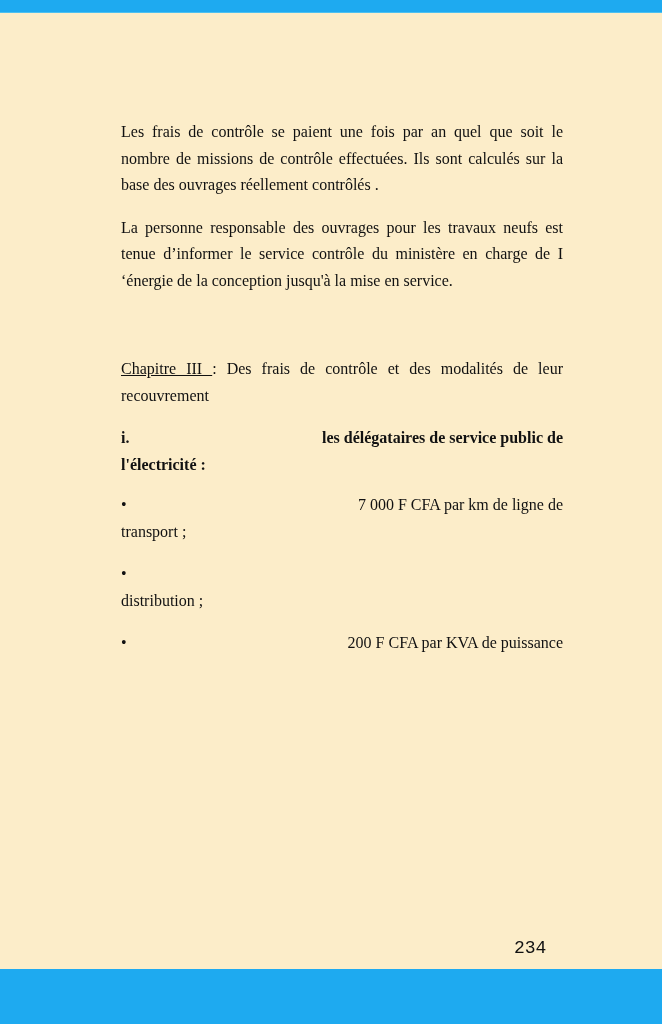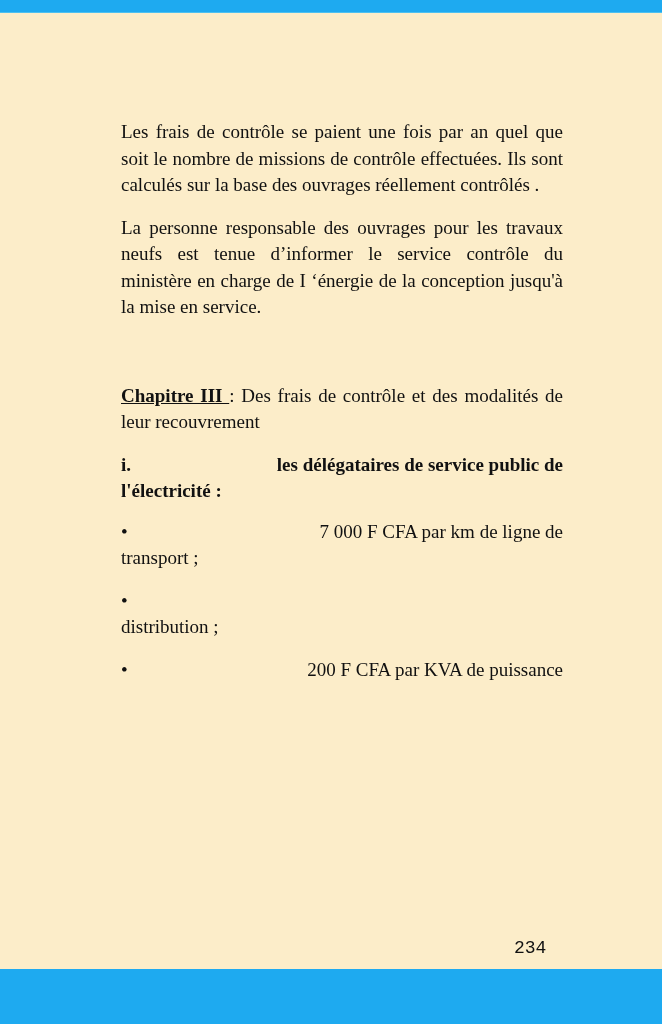--- a/index.html
+++ b/index.html
@@ -26,35 +26,35 @@
       position: absolute;
       left: 0; top: 969px;
       width: 662px; height: 55px;
       background: #1eaaf0;
     }
     .page {
       position: absolute;
       left: 121px;
       top: 119px;
       width: 442px;
-      font-size: 19px;
+      font-size: 16px;
       line-height: 26.5px;
     }
     p {
       margin: 0;
       text-align: justify;
       text-align-last: auto;
     }
     .p1 { margin-bottom: 16px; }
     .p2 { margin-bottom: 0; }
     .chapter { margin-top: 62px; margin-bottom: 16px; }
     .article { margin-bottom: 14px; }
     .section { margin-bottom: 14px; font-weight: bold; }
     .bullet { margin-bottom: 16px; }
-    .u { text-decoration: underline; font-weight: bold; }
+    .u { text-decoration: underline; font-weight: normal; }
     .section-row, .bullet-row {
       display: flex;
       justify-content: space-between;
     }
     .page-number {
       position: absolute;
       left: 514px;
       top: 937px;
       font-size: 18px;
       line-height: 22px;

